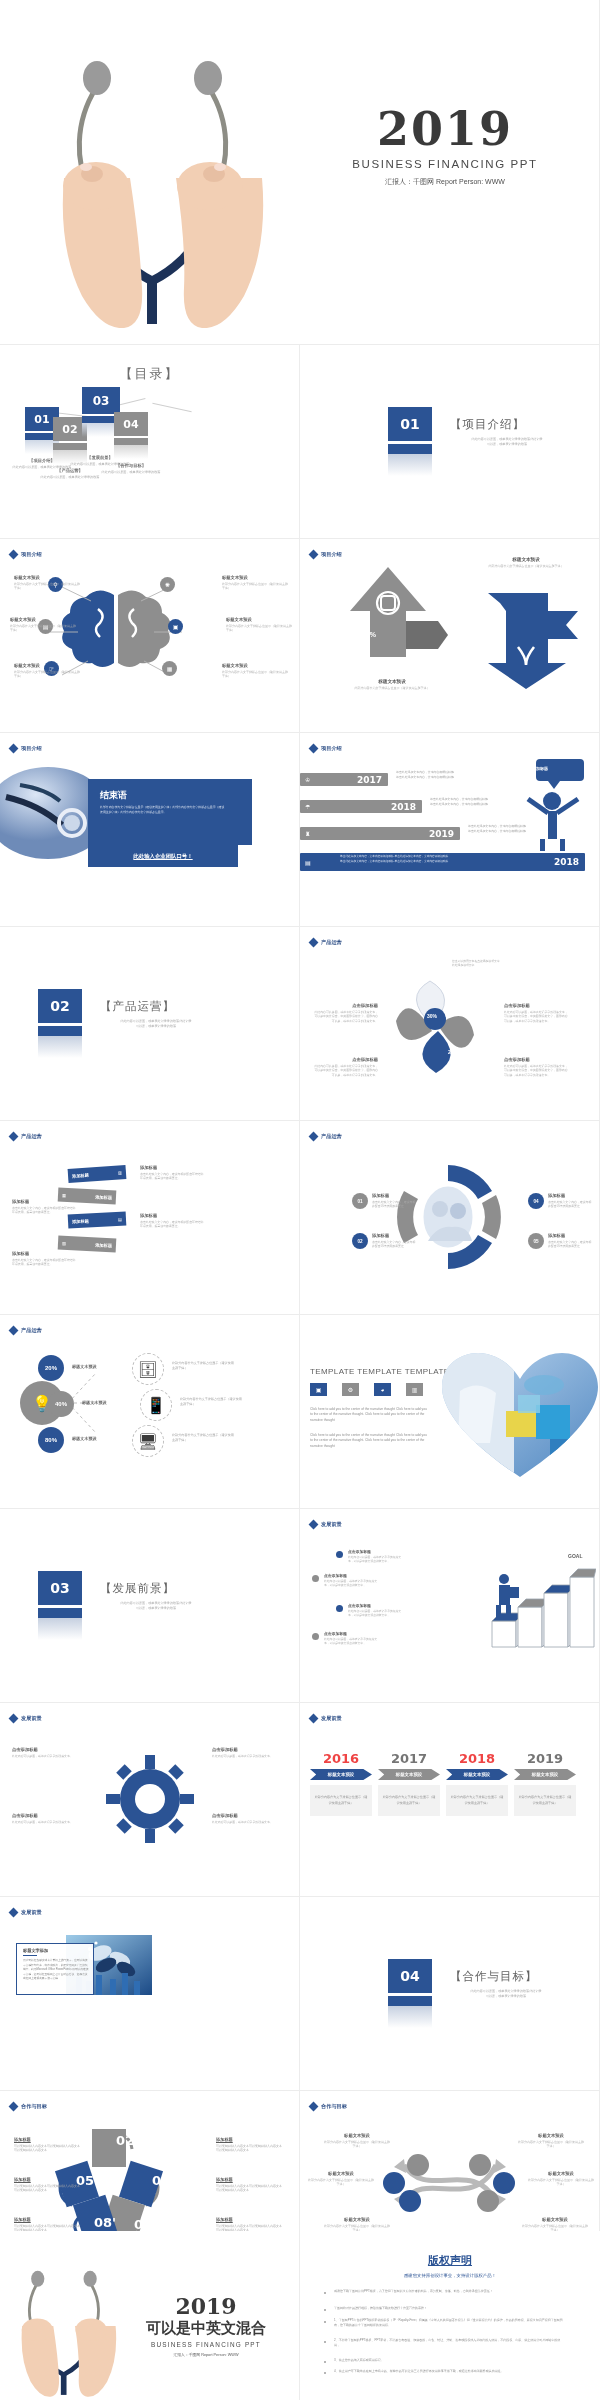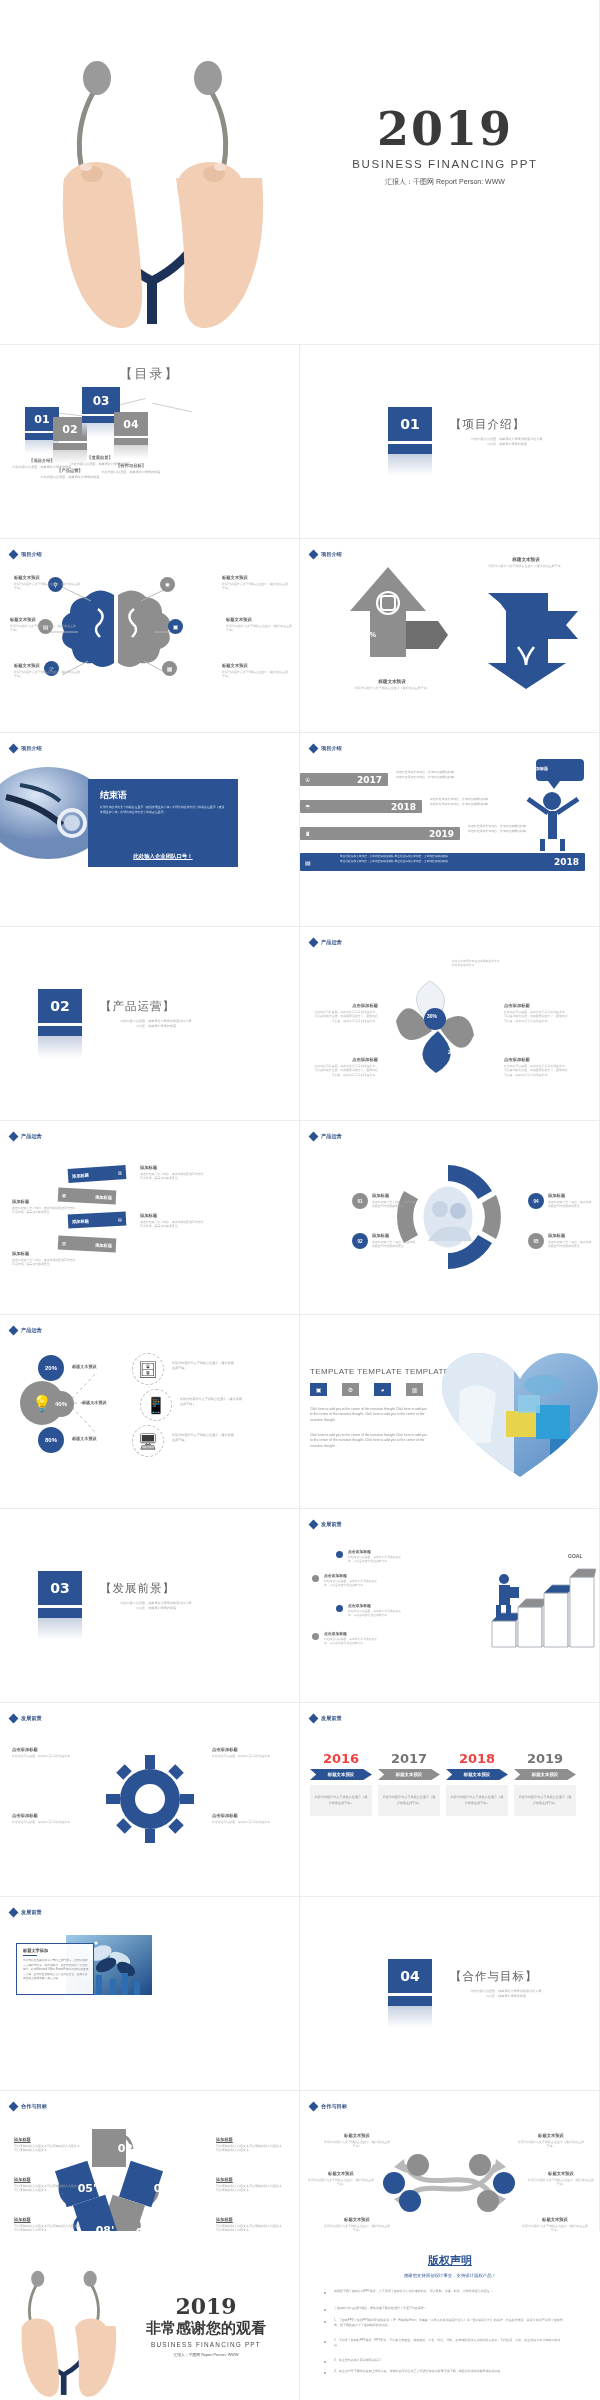--- a/index.html
+++ b/index.html
@@ -95,21 +95,21 @@
   .blk{position:absolute;width:54px;}
   .blk .t{font-size:3.8px;font-weight:bold;color:#5f5f5f;}
   .blk .d{font-size:2.8px;color:#a9a9a9;line-height:1.55;margin-top:1px;}
 
   
   .yrbig{position:absolute;font-size:13px;font-weight:bold;font-family:"DejaVu Sans",sans-serif;width:62px;text-align:center;}
   .chev{position:absolute;width:62px;height:11px;color:#fff;font-size:4.4px;font-weight:bold;display:flex;align-items:center;justify-content:center;clip-path:polygon(0 0,86% 0,100% 50%,86% 100%,0 100%,10% 50%);}
   .ybox{position:absolute;width:62px;height:31px;background:#f2f2f2;font-size:3.1px;color:#8c8c8c;line-height:1.65;text-align:center;display:flex;align-items:center;justify-content:center;padding:0 4px;box-sizing:border-box;}
 
   
-  .pg{position:absolute;width:30px;height:30px;display:flex;align-items:center;justify-content:center;color:#fff;font-size:11px;font-weight:bold;font-family:"DejaVu Sans",sans-serif;}
+  .pg{position:absolute;width:30px;height:30px;display:flex;justify-content:center;color:#fff;font-size:13px;font-weight:bold;font-family:"DejaVu Sans",sans-serif;}
   .sd-lab{position:absolute;width:66px;}
   .sd-lab .t{font-size:4.2px;font-weight:bold;color:#5a5a5a;text-decoration:underline;}
   .sd-lab .d{font-size:3px;color:#a5a5a5;line-height:1.55;margin-top:1.5px;}
 
   
   .cp-h{position:absolute;width:100%;text-align:center;font-size:11px;font-weight:bold;color:#2b5394;}
   .cp-s{position:absolute;width:100%;text-align:center;font-size:4.4px;color:#2b5394;}
   .cp-li{position:absolute;font-size:3px;color:#8a8a8a;line-height:1.75;width:230px;}
   .cp-dot{position:absolute;width:2px;height:2px;background:#b6b6b6;}
 
@@ -301,21 +301,21 @@
             <stop offset="0" stop-color="#dbe6f5"></stop>
             <stop offset="1" stop-color="#6e8bb8"></stop>
           </radialGradient>
         </defs>
       <ellipse cx="48" cy="46" rx="62" ry="46" fill="url(#gph)"></ellipse>
       <path d="M6 30 q34 8 56 28" stroke="#1c2b46" stroke-width="6" fill="none"></path>
       <circle cx="72" cy="56" r="13" fill="none" stroke="#e9eef7" stroke-width="4"></circle>
       <circle cx="72" cy="56" r="8" fill="#cbd8ea"></circle>
       <path d="M20 18 q26 4 40 16" stroke="#24405f" stroke-width="4" fill="none"></path>
     </svg>
-    <div class="end-box" style="left:88px;top:46px;width:150px;height:66px;text-decoration:underline;">
+    <div class="end-box" style="left:88px;top:46px;width:164px;height:66px;text-decoration:underline;">
       <div class="end-h" style="position:absolute;left:12px;top:10px;">结束语</div>
       <div class="end-p" style="position:absolute;left:12px;top:26px;width:126px;">此部分内容作为文字排版占位显示（建议使用主题字体）此部分内容作为文字排版占位显示（建议使用主题字体）此部分内容作为文字排版占位显示。</div>
     </div>
     <div class="end-box" style="left:88px;top:112px;width:150px;height:22px;display:flex;align-items:center;justify-content:center;">
       <span class="end-slogan">此处输入企业团队口号！</span>
     </div>
   </div>
 
   <div class="slide colR h194" style="top:733px;">
     <div class="tag" style="left:10px;top:12px;">
@@ -936,21 +936,21 @@
       <rect x="112" y="248" width="12" height="48" fill="#1d3258"></rect>
       <g fill="#f2cfb4">
         <path d="M30 150 q-6 70 18 118 q20 34 42 32 q20 -3 18 -40 q-2 -44 -12 -110 z"></path>
         <path d="M142 150 q10 66 8 110 q-2 37 18 40 q22 2 42 -32 q24 -48 18 -118 z"></path>
         <ellipse cx="62" cy="158" rx="33" ry="24"></ellipse>
         <ellipse cx="176" cy="158" rx="33" ry="24"></ellipse>
       </g>
     </svg>
     <div style="position:absolute;left:120px;top:62px;width:172px;text-align:center;">
       <div class="fin-year">2019</div>
-      <div class="fin-ttl">非常感谢您的观看</div>
+      <div class="fin-ttl">可以是中英文混合</div>
       <div class="fin-sub">BUSINESS FINANCING PPT</div>
       <div class="fin-rep">汇报人：千图网 Report Person: WWW</div>
     </div>
   </div>
 
   <div class="slide colR" style="top:2231px;height:169px;border-bottom:none;border-right:none;">
     <div class="cp-h" style="top:22px;text-decoration:underline;">版权声明</div>
     <div class="cp-s" style="top:42px;">感谢您支持原创设计事业，支持设计版权产品！</div>
     <div class="cp-dot" style="left:24px;top:61px;"></div>
     <div class="cp-li" style="left:34px;top:58px;">感谢您下载千图网原创PPT模板，为了您和千图网以及原创作者的利益，请勿复制、传播、销售，否则将承担法律责任！</div>

